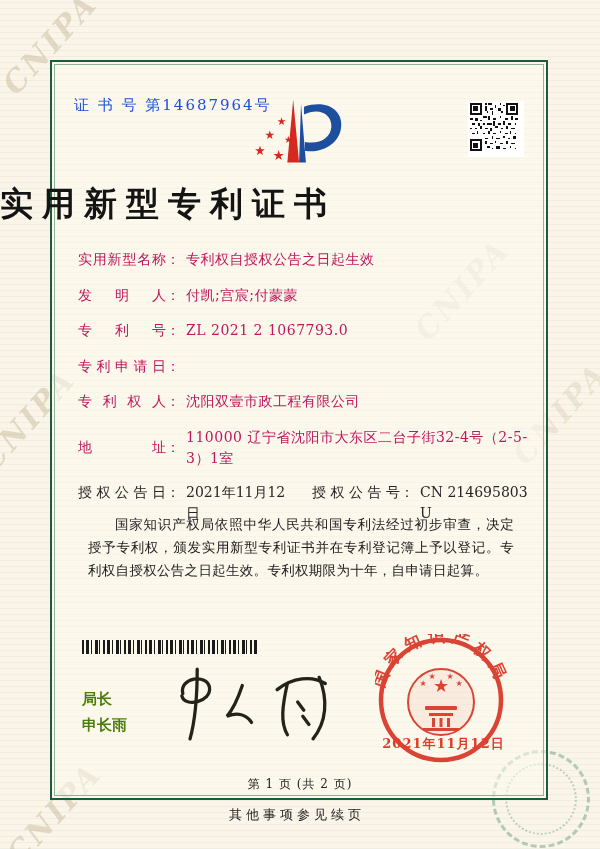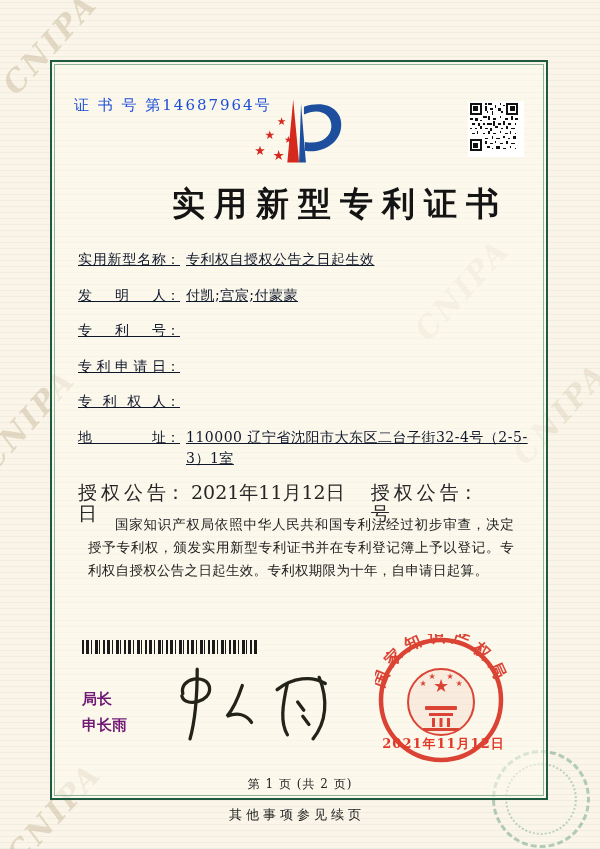--- a/index.html
+++ b/index.html
@@ -33,46 +33,46 @@
   .frame-inner{
     position:absolute;inset:2px;border:1px solid #8fb49c;
   }
   .cert-no{
     position:absolute;left:74px;top:96px;z-index:3;
     font-size:15px;letter-spacing:2px;color:#1d4ed8;
   }
   .logo{position:absolute;left:248px;top:94px;z-index:3;}
   .qr{position:absolute;left:468px;top:101px;width:52px;height:52px;z-index:3;background:#fff;padding:2px;}
   .title{
-    position:absolute;left:16px;top:182px;width:492px;z-index:3;
-    text-align:right;font-size:33px;font-weight:bold;letter-spacing:9px;color:#141414;
+    position:absolute;left:0;top:182px;width:492px;z-index:3;
+    text-align:left;font-size:33px;font-weight:bold;letter-spacing:9px;color:#141414;
   }
   .fields{position:absolute;left:78px;top:249px;width:452px;z-index:3;}
-  .field-row{display:flex;align-items:flex-start;font-size:14px;line-height:21px;margin-bottom:14.5px;color:#0f172a;text-decoration:underline;}
+  .field-row{display:flex;align-items:center;font-size:14px;line-height:21px;margin-bottom:14.5px;color:#be185d;}
   .field-label{display:inline-block;width:88px;text-align:justify;text-align-last:justify;flex:none;font-weight:500;}
   .field-colon{flex:none;padding-right:6px;font-weight:500;}
   .field-value{flex:1;letter-spacing:0.5px;}
-  .grant-row{display:flex;font-size:19px;line-height:21px;color:#262626;margin-top:-1px;}
+  .grant-row{display:flex;font-size:14px;line-height:21px;color:#262626;margin-top:-1px;}
   .grant-group{display:flex;}
   .grant-group.right{margin-left:26px;}
   .paragraphs{position:absolute;left:72px;top:497px;width:458px;z-index:3;}
   .paragraphs p{
     margin:16px;text-indent:2em;font-size:13.5px;line-height:1.72;
     color:#1d1d1d;text-align:justify;letter-spacing:0.3px;
   }
   .barcode{
     position:absolute;left:82px;top:640px;width:176px;height:14px;z-index:3;
     background:repeating-linear-gradient(90deg,
       #1a1a1a 0 2px, transparent 2px 4px,
       #1a1a1a 4px 7px, transparent 7px 9px,
       #1a1a1a 9px 10px, transparent 10px 13px,
       #1a1a1a 13px 16px, transparent 16px 17px,
       #1a1a1a 17px 18px, transparent 18px 21px);
   }
-  .director{position:absolute;left:82px;top:686px;z-index:3;font-size:15px;font-weight:600;line-height:26px;color:#701a75;}
+  .director{position:absolute;left:82px;top:686px;z-index:3;font-size:15px;font-weight:600;line-height:26px;color:#4d7c0f;}
   .signature{position:absolute;left:148px;top:662px;z-index:4;}
   .seal{position:absolute;left:375px;top:634px;z-index:4;opacity:0.92;mix-blend-mode:multiply;}
   .seal-date{
     position:absolute;left:366px;top:735px;width:155px;z-index:5;text-align:center;
     color:#e23a28;font-size:13px;font-weight:bold;letter-spacing:1px;
   }
   .page-info{position:absolute;left:0;top:776px;width:600px;z-index:3;text-align:center;font-size:12px;color:#222;letter-spacing:1px;}
   .footer-note{position:absolute;left:0;top:806px;width:594px;z-index:3;text-align:center;font-size:13px;color:#1e1e1e;letter-spacing:4px;}
 </style>
 </head>
@@ -196,43 +196,46 @@
     <span class="field-value">专利权自授权公告之日起生效</span>
   </div>
   <div class="field-row">
     <span class="field-label">发明人</span>
     <span class="field-colon">：</span>
     <span class="field-value">付凯;宫宸;付蒙蒙</span>
   </div>
   <div class="field-row">
     <span class="field-label">专利号</span>
     <span class="field-colon">：</span>
+    <span class="field-value">ZL 2021 2 1067793.0</span>
   </div>
   <div class="field-row">
     <span class="field-label">专利申请日</span>
     <span class="field-colon">：</span>
   </div>
   <div class="field-row">
     <span class="field-label">专利权人</span>
     <span class="field-colon">：</span>
+    <span class="field-value">沈阳双壹市政工程有限公司</span>
   </div>
   <div class="field-row">
     <span class="field-label">地址</span>
     <span class="field-colon">：</span>
     <span class="field-value">110000 辽宁省沈阳市大东区二台子街32-4号（2-5-3）1室</span>
   </div>
   <div class="grant-row">
     <span class="grant-group">
       <span class="field-label">授权公告日</span>
       <span class="field-colon">：</span>
       <span>2021年11月12日</span>
     </span>
     <span class="grant-group right">
       <span class="field-label">授权公告号</span>
       <span class="field-colon">：</span>
+      <span>CN 214695803 U</span>
     </span>
   </div>
 </div>
 
 <div class="paragraphs">
   <p>国家知识产权局依照中华人民共和国专利法经过初步审查，决定授予专利权，颁发实用新型专利证书并在专利登记簿上予以登记。专利权自授权公告之日起生效。专利权期限为十年，自申请日起算。</p>
 </div>
 
 <div class="barcode"></div>
 

